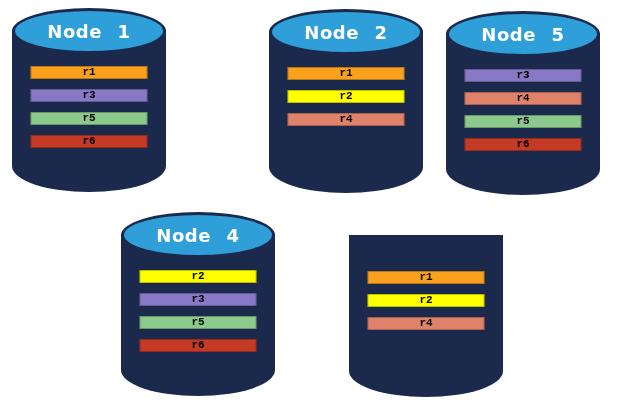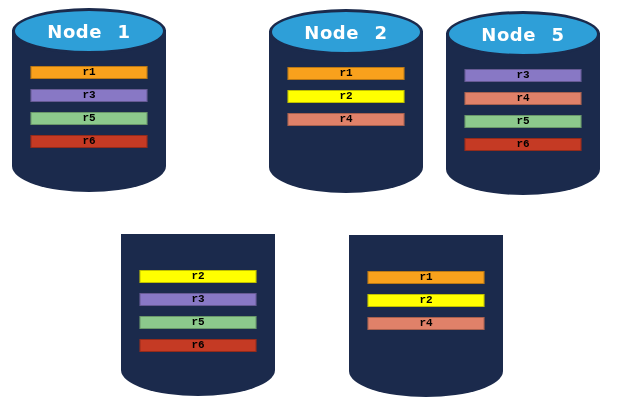--- a/index.html
+++ b/index.html
@@ -120,20 +120,23 @@
           <div class="bar" style="background: rgb(140, 201, 140);">
             <span>r5</span>
           </div>
           <div class="bar" style="background: rgb(197, 58, 36);">
             <span>r6</span>
           </div>
         </div>
   </div>
       <div class="node node-4">
     <div class="cyl-body"></div>
+    <div class="cyl-top">
+      <span class="node-title">Node 4</span>
+    </div>
     <div class="bars">
           <div class="bar" style="background: rgb(255, 255, 0);">
             <span>r2</span>
           </div>
           <div class="bar" style="background: rgb(136, 120, 197);">
             <span>r3</span>
           </div>
           <div class="bar" style="background: rgb(140, 201, 140);">
             <span>r5</span>
           </div>

